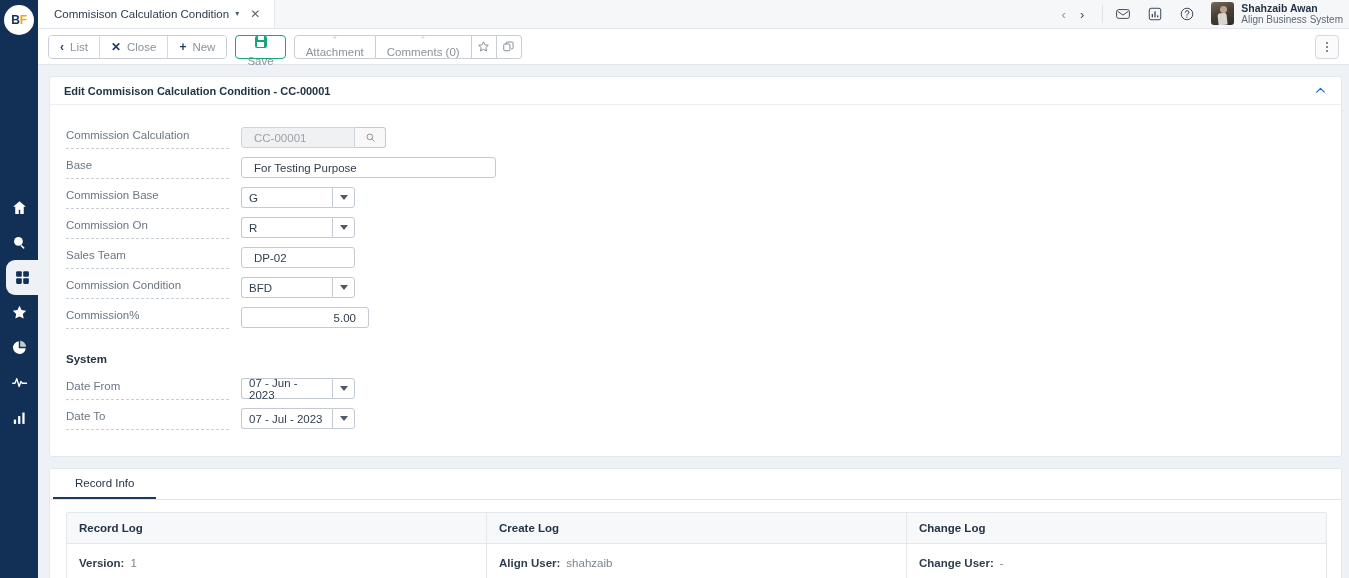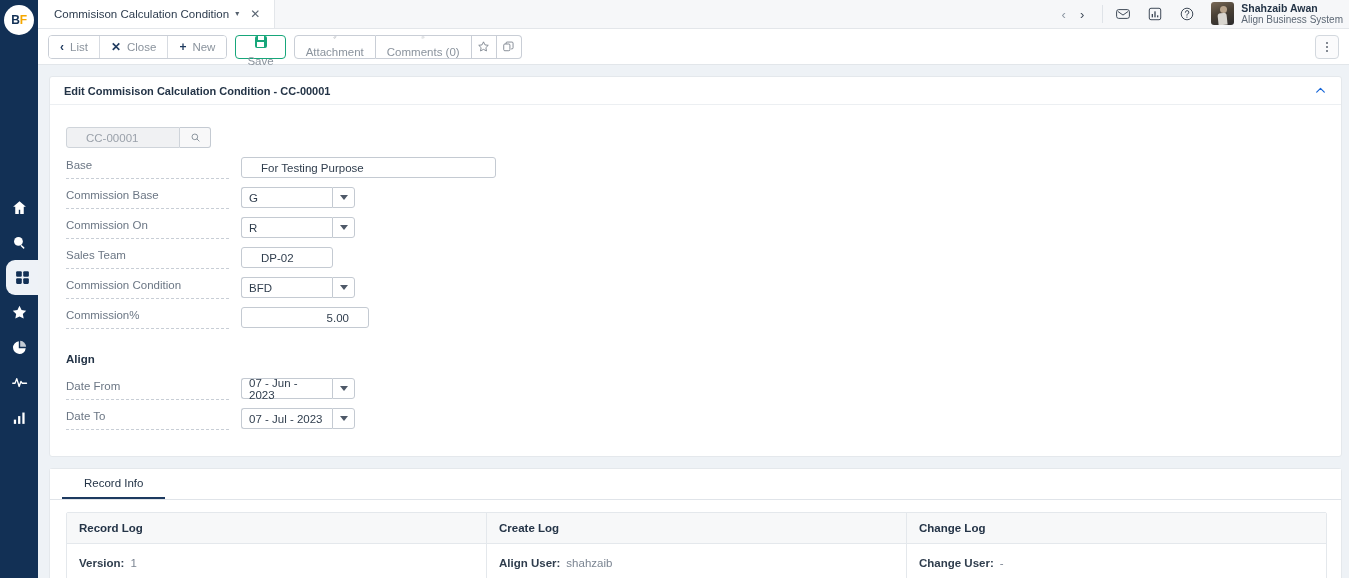--- a/index.html
+++ b/index.html
@@ -228,25 +228,25 @@
     margin-top: 2px;
   }
   .fctl { display: flex; }
 
   .inp {
     height: 21px;
     border: 1px solid #c4cad2;
     border-radius: 3px;
     background: #ffffff;
     font-size: 11.5px; color: #2f3d4d;
-    padding: 0 19px;
+    padding: 0 12px;
     display: flex; align-items: center;
     font-family: "Liberation Sans", sans-serif;
   }
-  .inp.w-small { width: 92px; }
+  .inp.w-small { width: 114px; }
   .inp.w-name { width: 255px; }
   .inp.disabled { background: #f0f1f3; color: #9aa1aa; border-color: #cfd4da; }
   .inp.right { justify-content: flex-end; }
   .inp.w-num { width: 128px; }
 
   .lookup {
     width: 31px; height: 21px;
     border: 1px solid #c4cad2; border-left: none;
     border-radius: 0 3px 3px 0;
     background: #f8f8f9;
@@ -285,21 +285,21 @@
     font-size: 11.5px; font-weight: bold; color: #243447;
     margin: 16px 0 13px 0;
   }
 
   
   .tabs-block { margin-top: 11px; }
   .tabstrip {
     display: flex; align-items: stretch;
     border-bottom: 1px solid #e0e4e9;
     background: #ffffff;
-    padding-left: 12px;
+    padding-left: 3px;
     height: 31px;
   }
   .rtab {
     display: flex; align-items: center;
     padding: 0 22px;
     font-size: 11.5px; color: #5d6875;
     border-bottom: 2px solid transparent;
     cursor: pointer;
   }
   .rtab.active {
@@ -516,20 +516,21 @@
         <div class="collapse-ico">
           <svg viewBox="0 0 24 24" style="width:13px;height:13px;display:block;">
             <path d="M5 15l7-7 7 7" fill="none" stroke="#1565d8" stroke-width="2.2" stroke-linecap="round" stroke-linejoin="round"></path>
           </svg>
         </div>
       </div>
 
       <div class="form">
 
         <div class="frow">
+          <div class="flabel">Commission Calculation</div>
           <div class="fctl">
             <div class="inp disabled has-lookup">CC-00001</div>
             <div class="lookup">
               <svg viewBox="0 0 24 24">
                 <circle cx="10.6" cy="10.6" r="6.2" fill="none" stroke="#7e8893" stroke-width="1.9"></circle>
                 <path d="M15.3 15.3l4.6 4.6" stroke="#7e8893" stroke-width="1.9" stroke-linecap="round"></path>
               </svg>
             </div>
           </div>
         </div>
@@ -578,21 +579,21 @@
           </div>
         </div>
 
         <div class="frow">
           <div class="flabel">Commission%</div>
           <div class="fctl">
             <div class="inp w-num right">5.00</div>
           </div>
         </div>
 
-        <div class="section-title">Align</div>
+        <div class="section-title">System</div>
 
         <div class="frow">
           <div class="flabel">Date From</div>
           <div class="fctl sel-wrap">
             <div class="sel-box">07 - Jun - 2023</div>
             <div class="sel-btn">
               <span class="caret"></span>
             </div>
           </div>
         </div>

